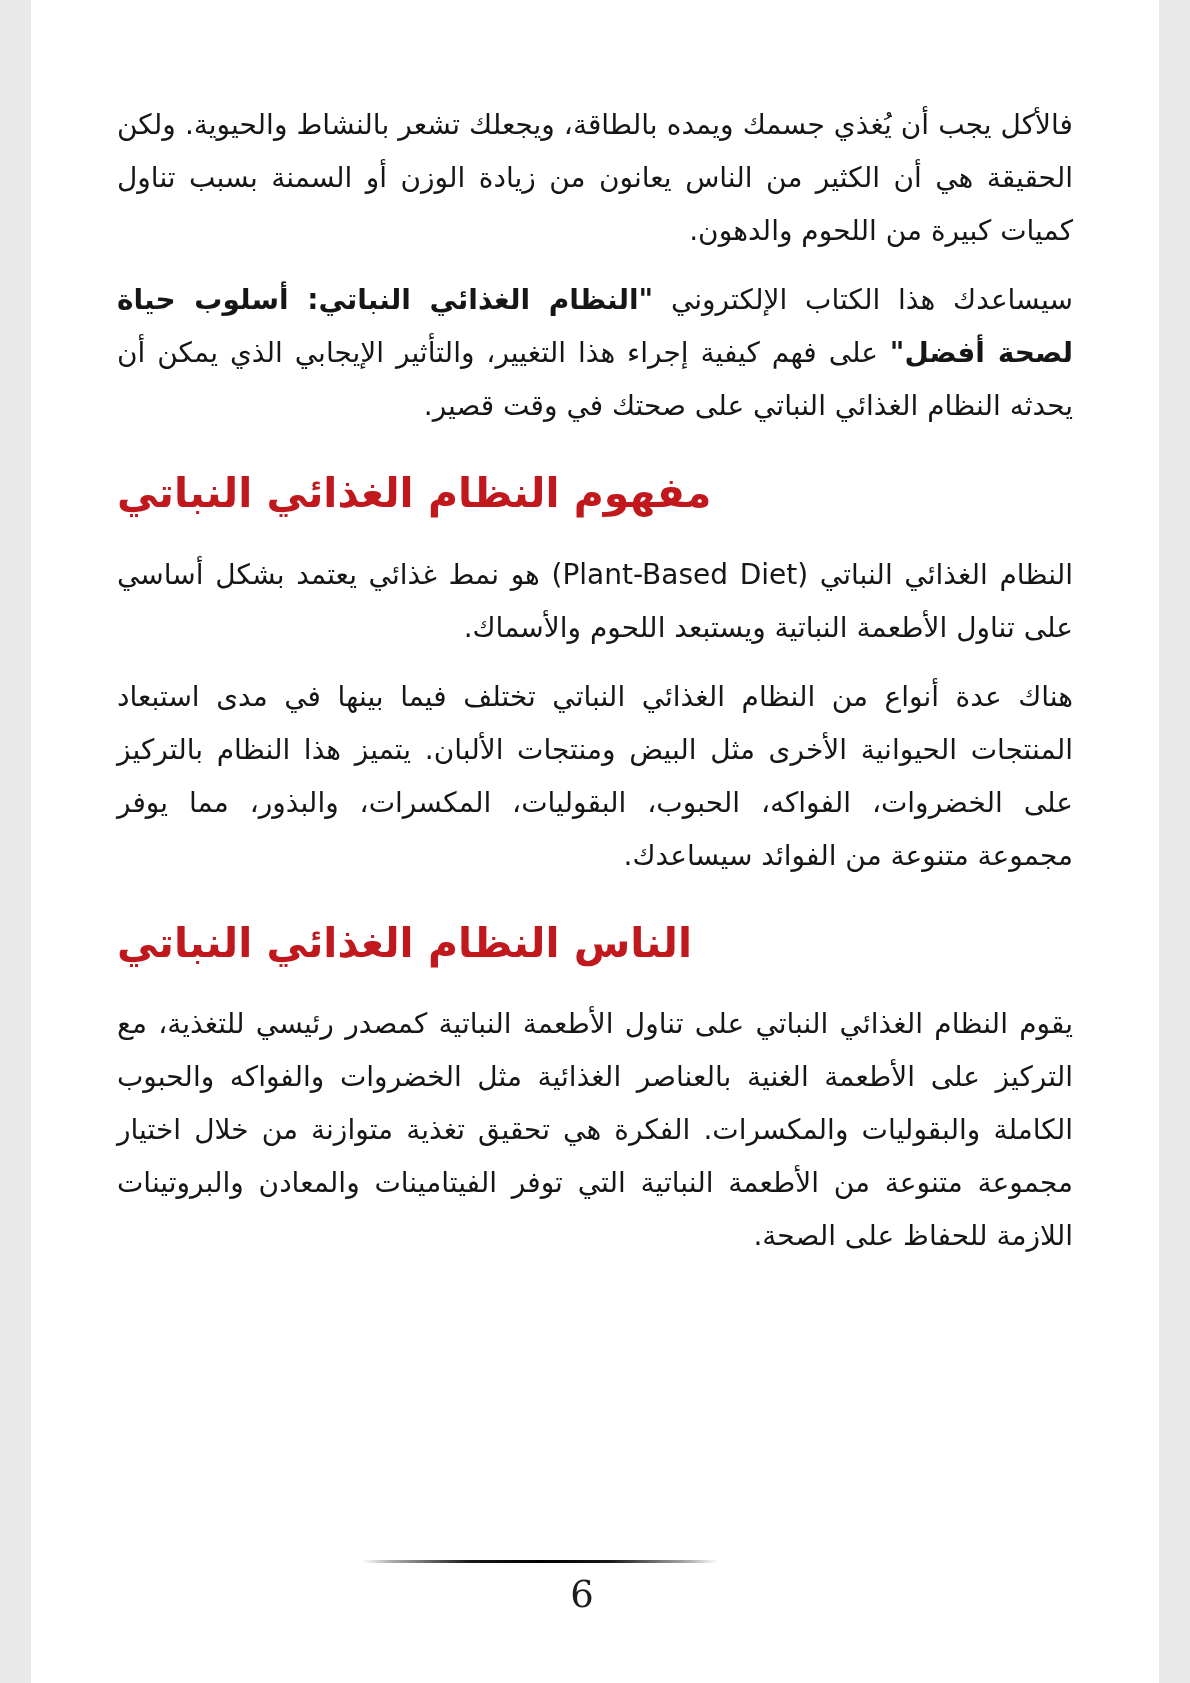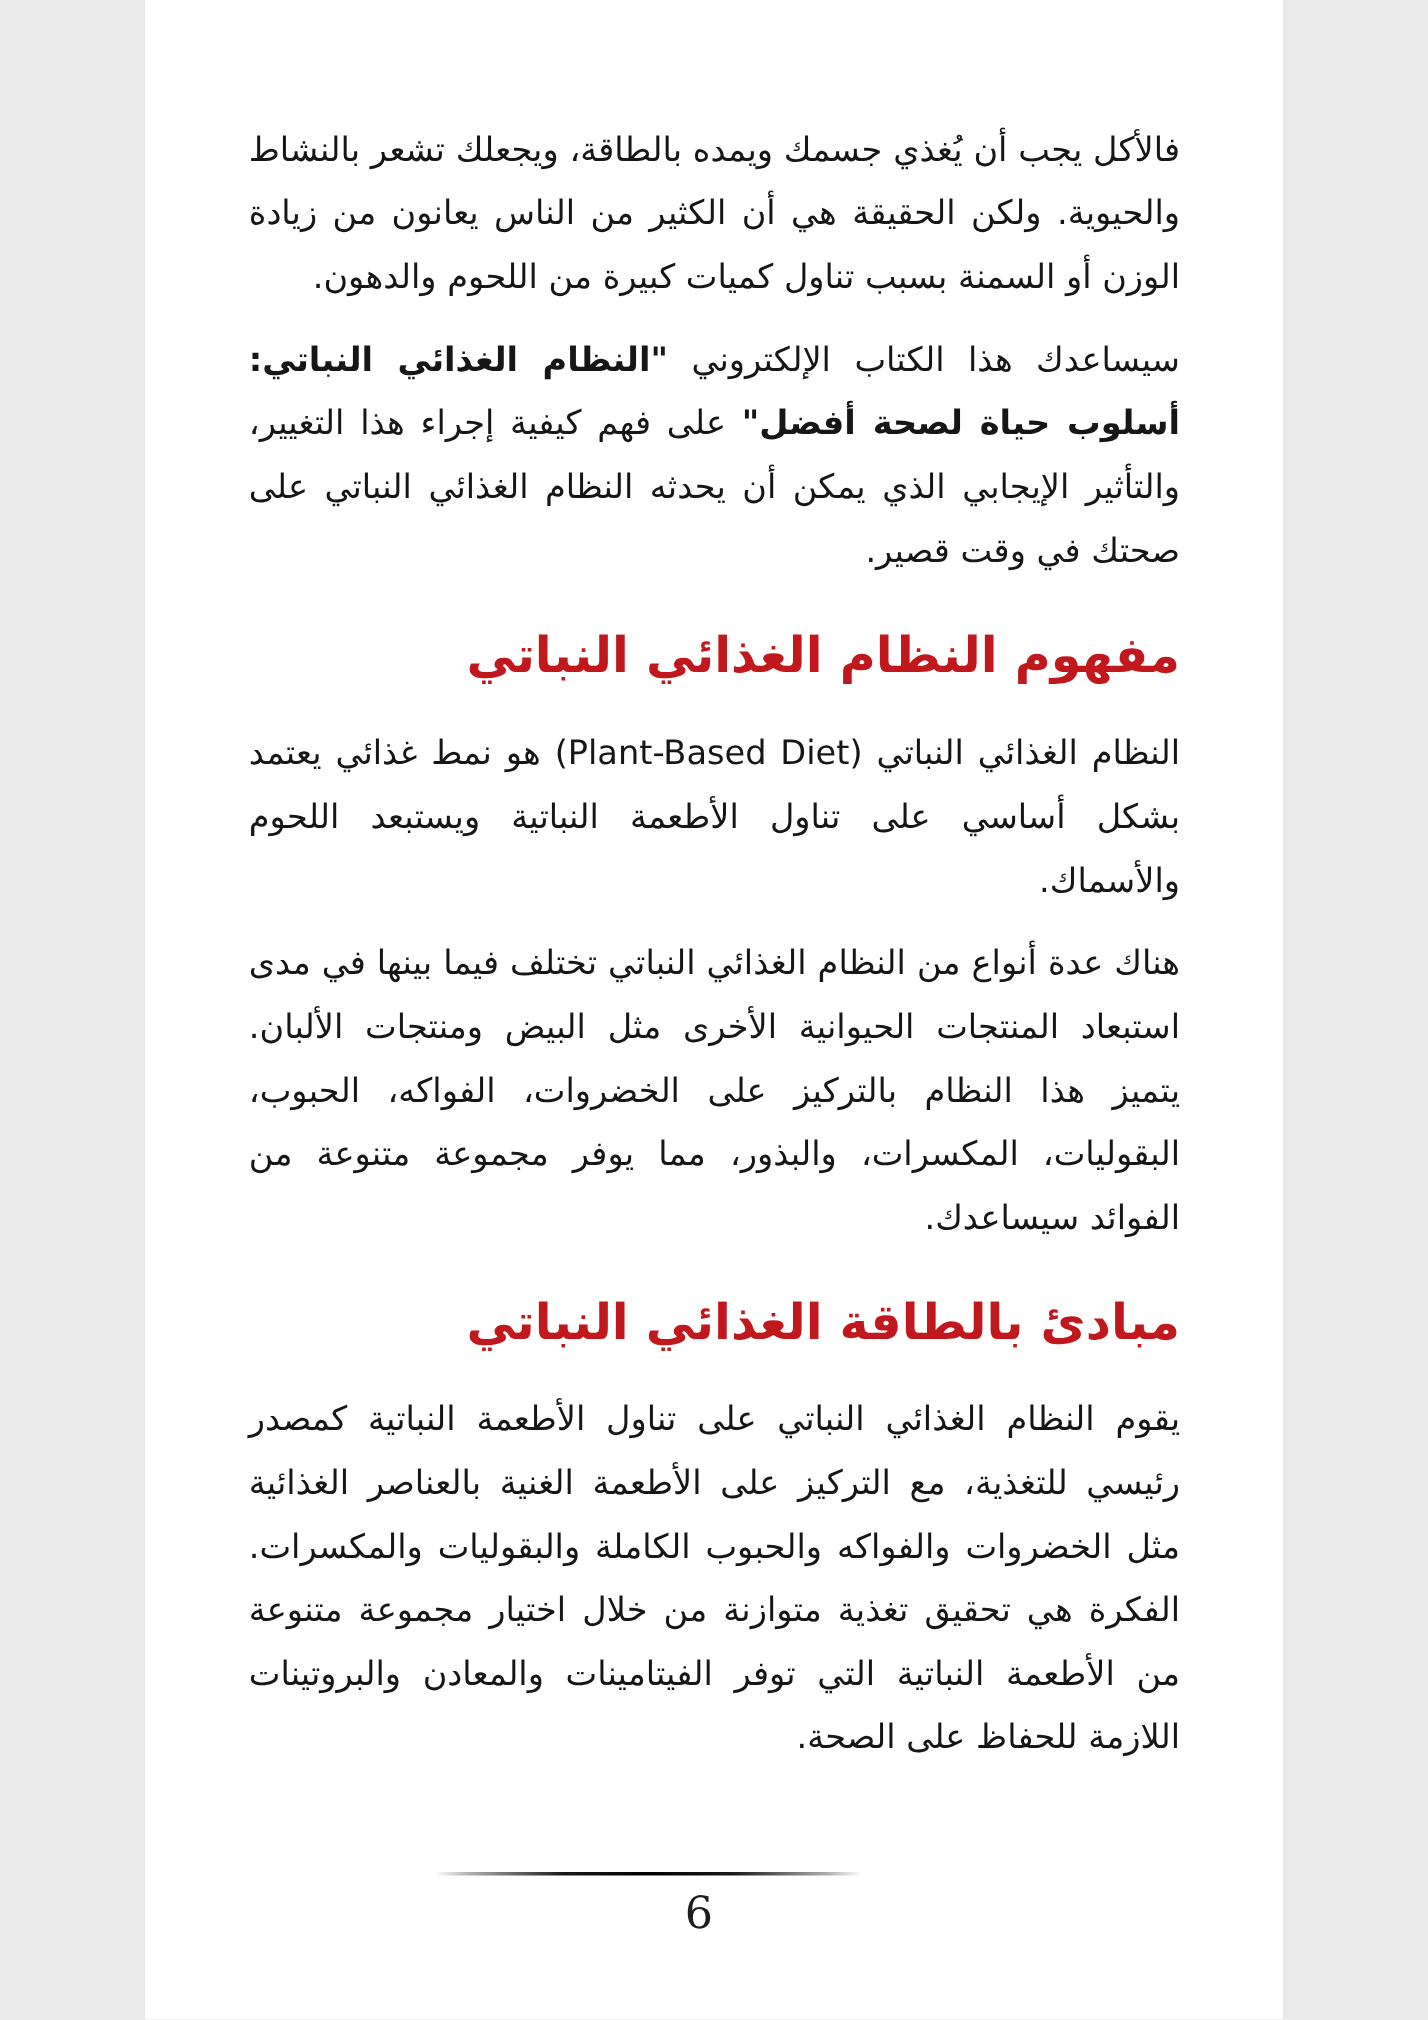--- a/index.html
+++ b/index.html
@@ -1,19 +1,19 @@
 <!DOCTYPE html>
 <html lang="ar" dir="rtl" style="--accent: #c0181c;"><head>
 <meta charset="utf-8">
 <style>
   * { margin: 0; padding: 0; box-sizing: border-box; }
   html, body { background: #e9e9e9; }
   .page {
     position: relative;
-    width: 948px;
+    width: 1128px;
     height: 1683px;
     margin: 0 auto;
     background: #ffffff;
     font-family: "DejaVu Sans", sans-serif;
     color: #161616;
     direction: rtl;
     overflow: hidden;
   }
   .content {
     padding: 98px 86px 0 86px;
@@ -25,21 +25,21 @@
     text-justify: inter-word;
     margin-bottom: 16px;
     letter-spacing: 0;
   }
   .para b { font-weight: bold; }
   .section-heading {
     color: var(--accent, #c0181c);
     font-weight: bold;
     font-size: 41px;
     line-height: 1.55;
-    text-align: right;
+    text-align: left;
     margin: 30px 0 22px 0;
   }
   .footer {
     position: absolute;
     top: 1560px;
     left: 0;
     right: 0;
     direction: ltr;
   }
   .footer-rule {
@@ -76,21 +76,21 @@
 
 
     <p class="para"><span>سيساعدك هذا الكتاب الإلكتروني </span><b>"النظام الغذائي النباتي: أسلوب حياة لصحة أفضل"</b><span> على فهم كيفية إجراء هذا التغيير، والتأثير الإيجابي الذي يمكن أن يحدثه النظام الغذائي النباتي على صحتك في وقت قصير.</span></p>
 
     <h2 class="section-heading">مفهوم النظام الغذائي النباتي</h2>
 
     <p class="para">النظام الغذائي النباتي (Plant-Based Diet) هو نمط غذائي يعتمد بشكل أساسي على تناول الأطعمة النباتية ويستبعد اللحوم والأسماك.</p>
 
     <p class="para">هناك عدة أنواع من النظام الغذائي النباتي تختلف فيما بينها في مدى استبعاد المنتجات الحيوانية الأخرى مثل البيض ومنتجات الألبان. يتميز هذا النظام بالتركيز على الخضروات، الفواكه، الحبوب، البقوليات، المكسرات، والبذور، مما يوفر مجموعة متنوعة من الفوائد سيساعدك.</p>
 
-    <h2 class="section-heading">مبادئ بالطاقة الغذائي النباتي</h2>
+    <h2 class="section-heading">الناس النظام الغذائي النباتي</h2>
 
     <p class="para">يقوم النظام الغذائي النباتي على تناول الأطعمة النباتية كمصدر رئيسي للتغذية، مع التركيز على الأطعمة الغنية بالعناصر الغذائية مثل الخضروات والفواكه والحبوب الكاملة والبقوليات والمكسرات. الفكرة هي تحقيق تغذية متوازنة من خلال اختيار مجموعة متنوعة من الأطعمة النباتية التي توفر الفيتامينات والمعادن والبروتينات اللازمة للحفاظ على الصحة.</p>
 
   </div>
 
   <div class="footer">
     <div class="footer-rule"></div>
     <div class="page-number">6</div>
   </div>
 </div>

